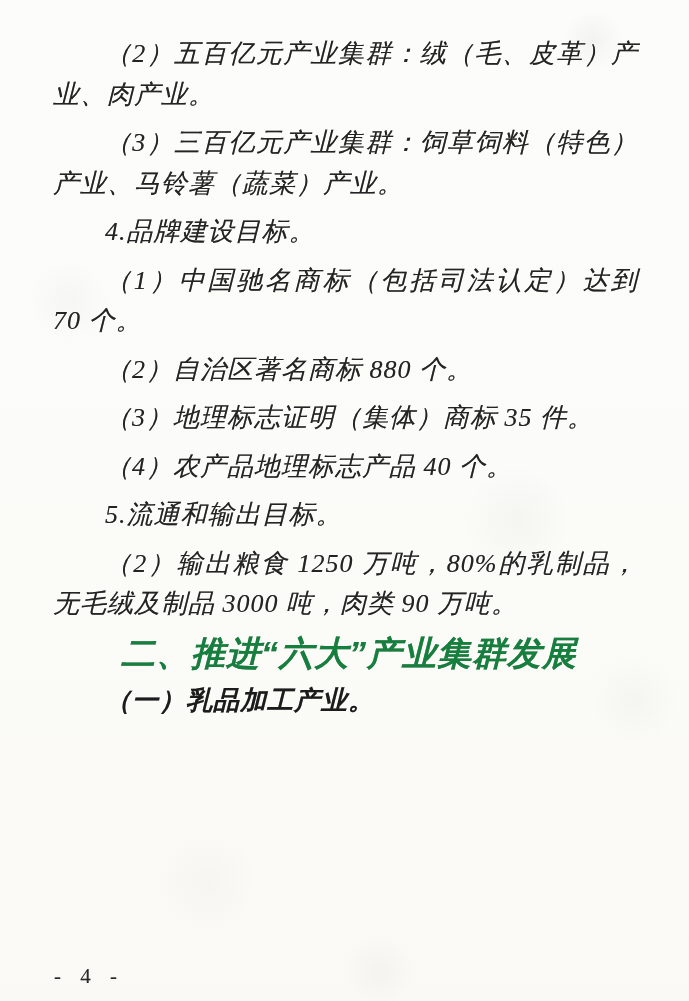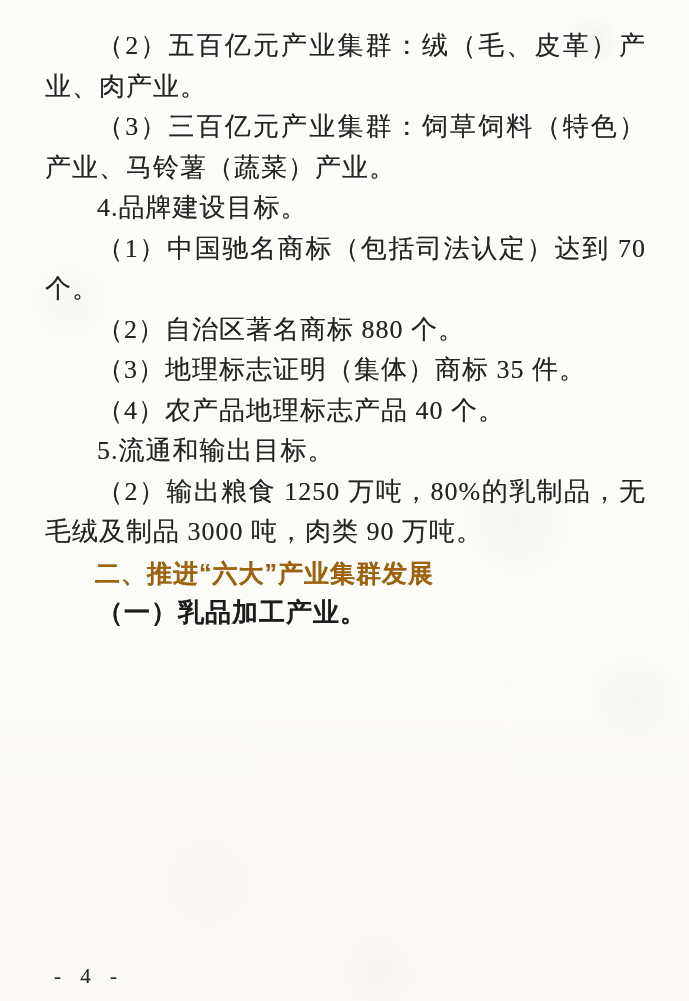--- a/index.html
+++ b/index.html
@@ -24,37 +24,38 @@
     font-family: "Liberation Serif", "DejaVu Serif", serif;
     color: #242424;
   }
   .page-content {
     position: absolute;
     top: 26px;
     left: 45px;
     right: 43px;
   }
   .line {
-    margin: 0;
+    margin: 8px;
     font-size: 26px;
     line-height: 40.5px;
     letter-spacing: 1px;
     text-align: justify;
     text-justify: inter-ideograph;
     font-weight: normal;
     text-shadow: 0 0 0.6px rgba(30,30,30,0.45);
+    font-style: italic;
   }
   .indent {
     text-indent: 2em;
   }
   .h-section {
     font-family: "Liberation Sans", "DejaVu Sans", sans-serif;
     font-weight: bold;
-    font-size: 25px;
-    color: #a16207;
+    font-size: 34px;
+    color: #15803d;
   }
   .h-sub {
     font-weight: bold;
     color: #1c1c1c;
   }
   .page-footer {
     position: absolute;
     left: 54px;
     bottom: 12px;
     font-size: 21px;

